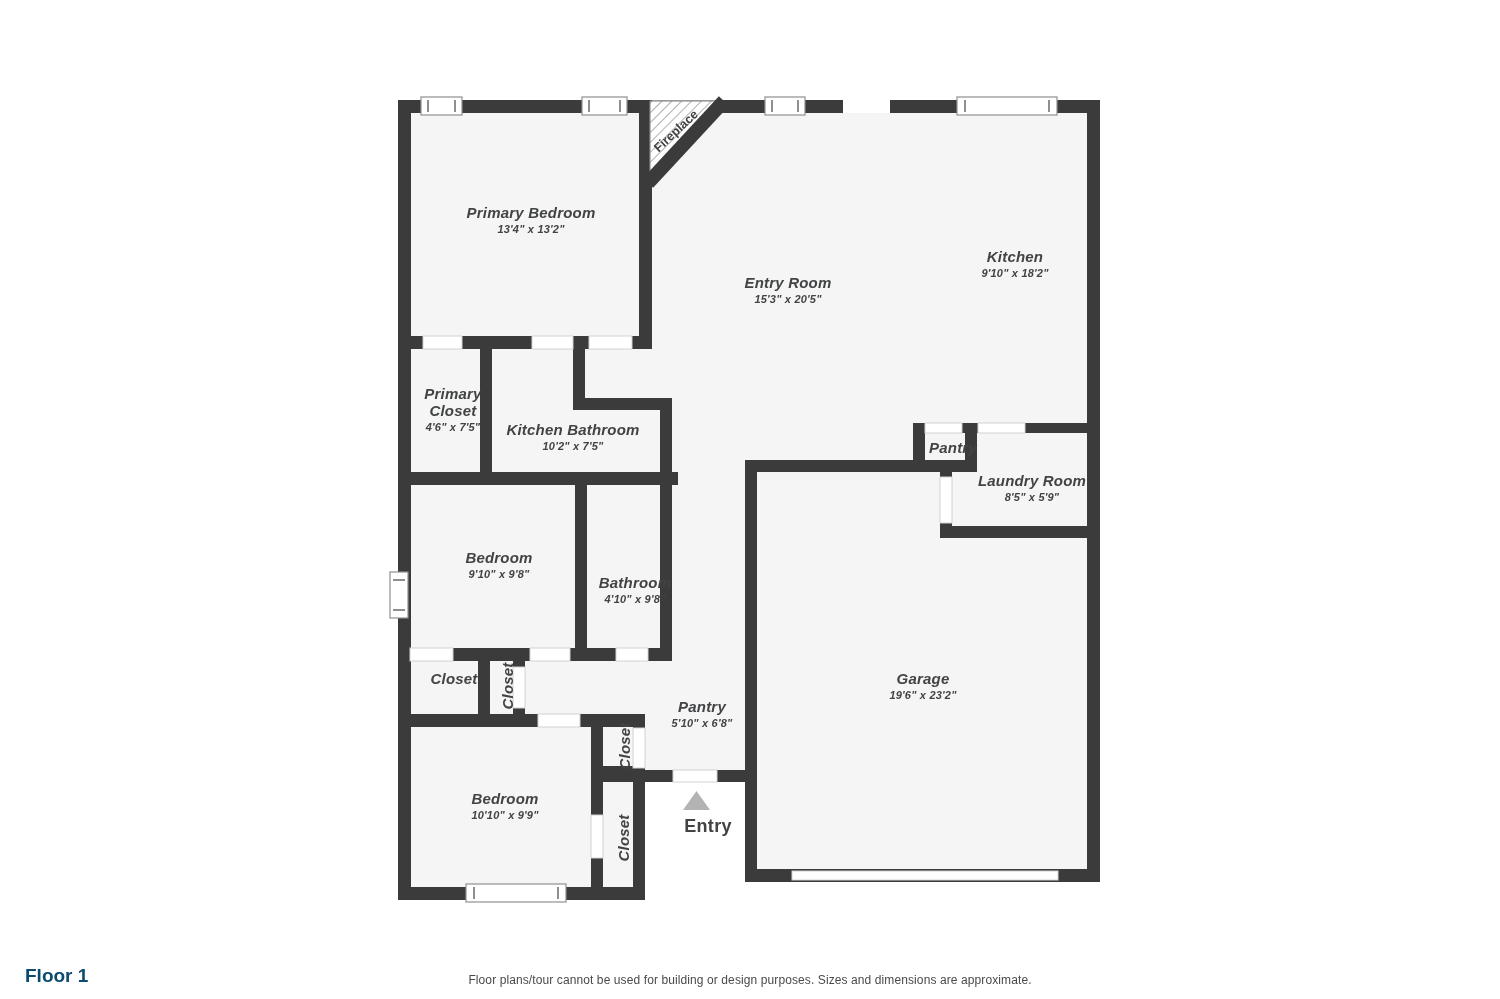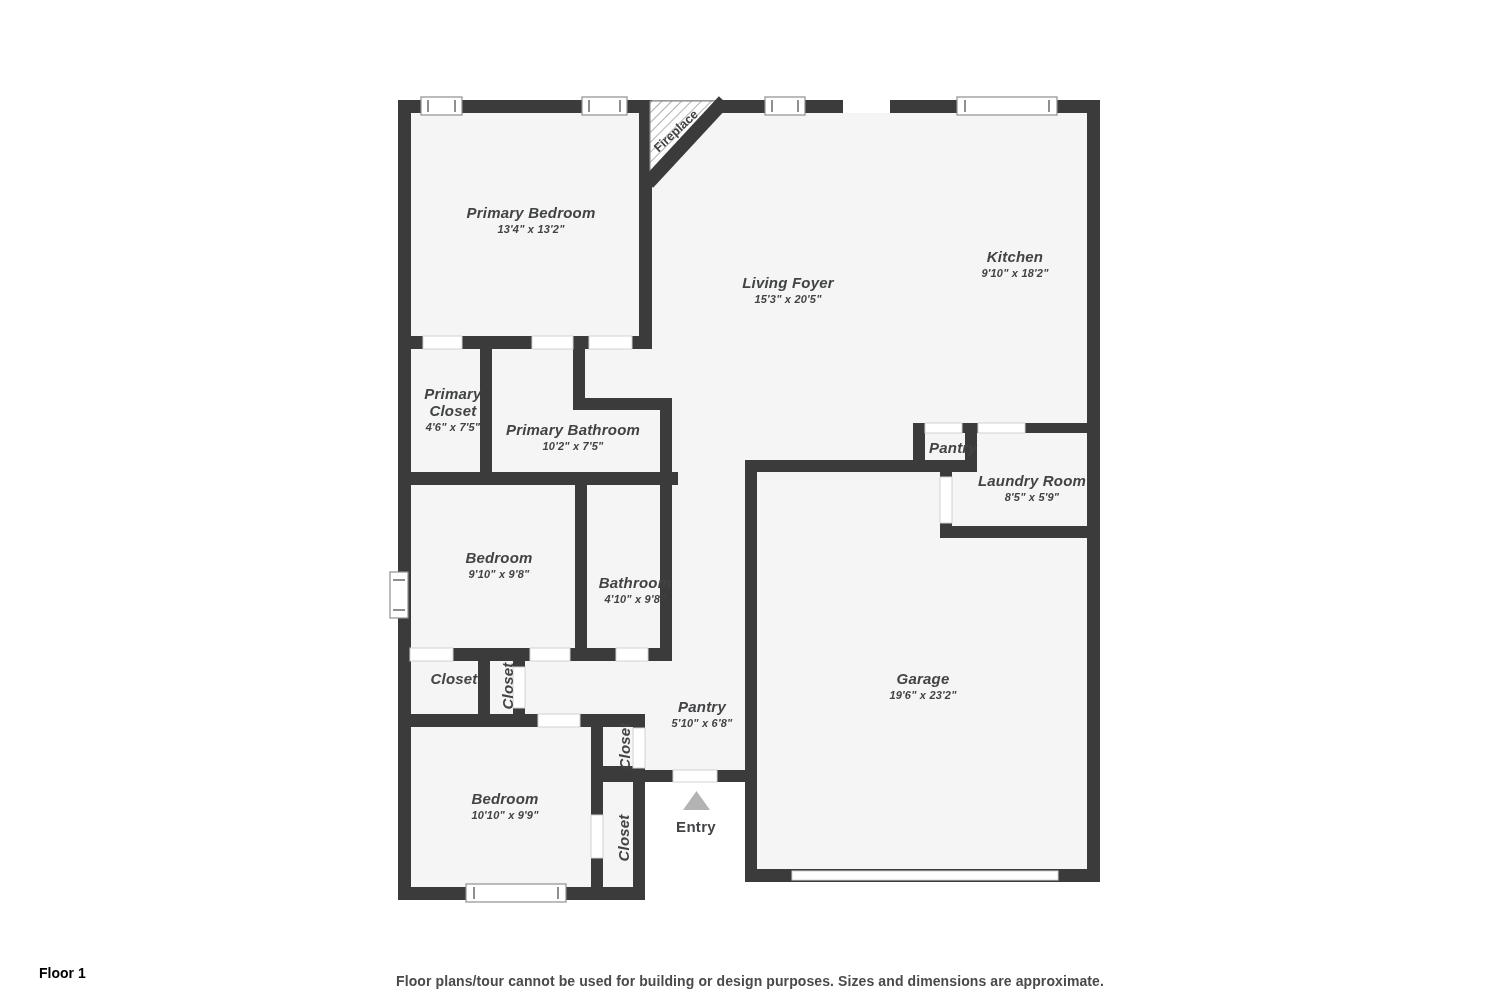--- a/index.html
+++ b/index.html
@@ -29,28 +29,28 @@
   .room-label.vertical{transform:translate(-50%,-50%) rotate(-90deg);}
   .room-label.wrap{white-space:normal;width:84px;line-height:1.15;}
   .rname{font-size:15px;font-weight:bold;letter-spacing:.2px;}
   .rdims{font-size:11px;font-weight:bold;letter-spacing:.2px;margin-top:1px;}
   .fireplace-label{
     position:absolute;transform:translate(-50%,-50%) rotate(-43deg);
     font-size:12.5px;font-weight:bold;color:var(--text);white-space:nowrap;
   }
   .entry-label{
     position:absolute;transform:translate(-50%,-50%);
-    font-size:15px;font-weight:bold;color:var(--text);white-space:nowrap;letter-spacing:.3px;
+    font-size:18px;font-weight:bold;color:var(--text);white-space:nowrap;letter-spacing:.3px;margin-left:12px;
   }
   .floor-label{
-    position:absolute;left:39px;top:965px;font-size:14px;font-weight:bold;color:#000000;
+    position:absolute;left:25px;top:965px;font-size:19px;font-weight:bold;color:#0c4a6e;
   }
   .disclaimer{
     position:absolute;left:50%;top:973px;transform:translateX(-50%);
-    font-size:14px;font-weight:bold;color:#4a4a4a;white-space:nowrap;letter-spacing:.1px;
+    font-size:12px;font-weight:normal;color:#4a4a4a;white-space:nowrap;letter-spacing:.1px;
   }
 </style>
 </head>
 <body>
 
 <div class="stage">
 
   <svg width="1500" height="999" viewBox="0 0 1500 999">
     <defs>
       <pattern id="hatch" width="7" height="7" patternUnits="userSpaceOnUse" patternTransform="rotate(-45)">
@@ -158,33 +158,33 @@
       <polygon points="683,810 710,810 696.5,791" fill="var(--arrow)"></polygon>
     </g>
   </svg>
 
   <div class="labels" id="labels">
       <div class="room-label" style="left: 523px; top: 220px;">
         <div class="rname">Primary Bedroom</div>
         <div class="rdims">13'4" x 13'2"</div>
       </div>
       <div class="room-label" style="left: 780px; top: 290px;">
-        <div class="rname">Living Foyer</div>
+        <div class="rname">Entry Room</div>
         <div class="rdims">15'3" x 20'5"</div>
       </div>
       <div class="room-label" style="left: 1007px; top: 264px; text-align: center;">
         <div class="rname">Kitchen</div>
         <div class="rdims">9'10" x 18'2"</div>
       </div>
       <div class="room-label wrap" style="left: 445px; top: 409px;">
         <div class="rname">Primary Closet</div>
         <div class="rdims">4'6" x 7'5"</div>
       </div>
       <div class="room-label" style="left: 565px; top: 437px;">
-        <div class="rname">Primary Bathroom</div>
+        <div class="rname">Kitchen Bathroom</div>
         <div class="rdims">10'2" x 7'5"</div>
       </div>
       <div class="room-label" style="left: 945px; top: 448px; text-align: center;">
         <div class="rname">Pantry</div>
       </div>
       <div class="room-label" style="left: 1024px; top: 488px;">
         <div class="rname">Laundry Room</div>
         <div class="rdims">8'5" x 5'9"</div>
       </div>
       <div class="room-label" style="left: 491px; top: 565px;">

